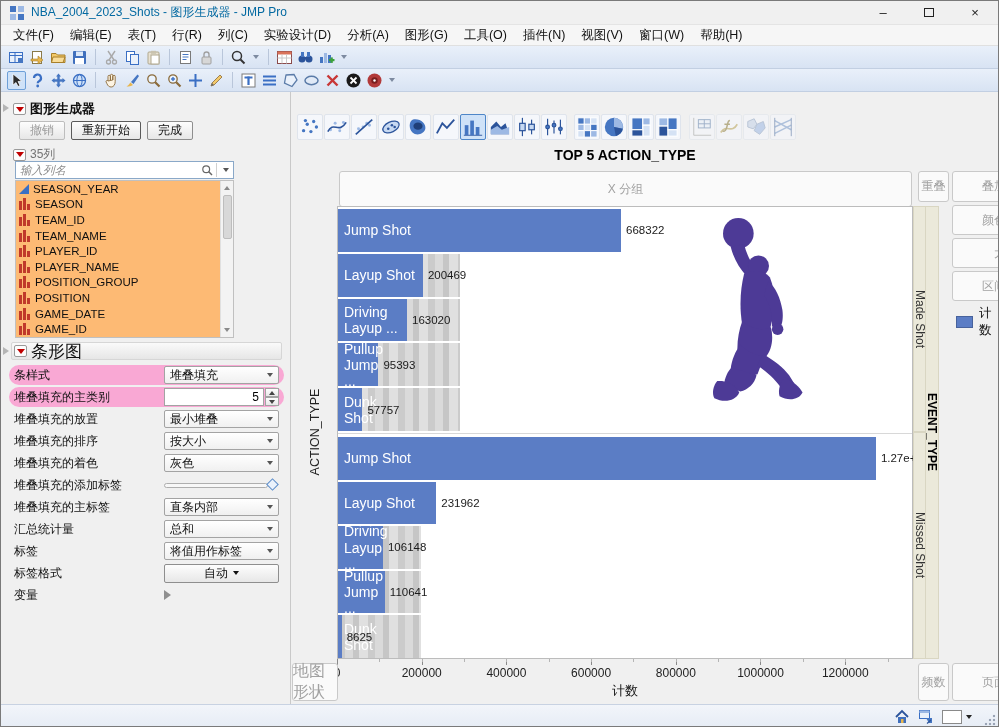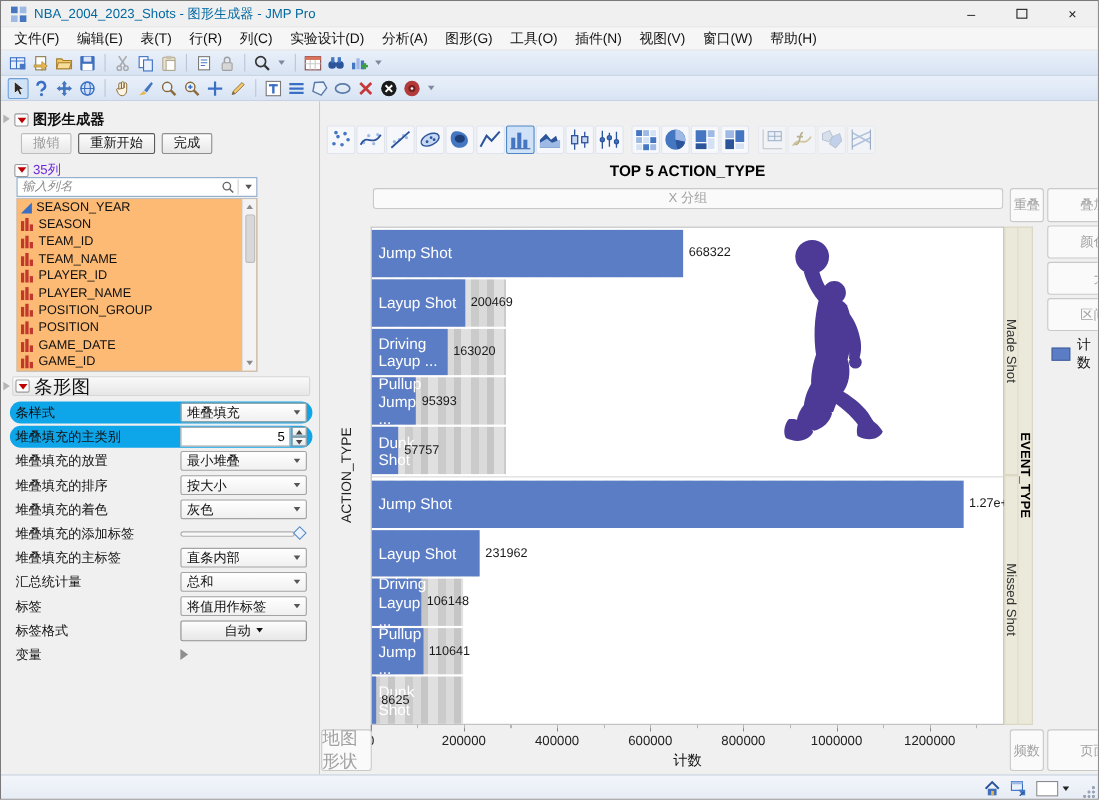--- a/index.html
+++ b/index.html
@@ -30,39 +30,39 @@
 .left-panel{width:290px;position:relative;border-right:1px solid #c9c9c9;background:#f0f0f0;}
 .rail-tri{position:absolute;left:2px;width:0;height:0;border-top:4px solid transparent;border-bottom:4px solid transparent;border-left:6px solid #b5b5b5;}
 .red-tri-btn{width:13px;height:12px;background:#fdfdfd;border:1px solid #9a9a9a;border-radius:2px;display:inline-flex;align-items:center;justify-content:center;}
 .red-tri-btn i{width:0;height:0;border-left:4px solid transparent;border-right:4px solid transparent;border-top:5px solid #c00000;}
 .gb-header{position:absolute;left:12px;top:8px;display:flex;align-items:center;gap:4px;}
 .gb-title{font-size:13px;font-weight:bold;color:#111;}
 .btn-row{position:absolute;left:18px;top:29px;display:flex;gap:6px;}
 .pbtn{height:19px;padding:0 10px;font-size:12px;border:1px solid #8e8e8e;border-radius:2px;background:linear-gradient(#fdfdfd,#e7e7e7);color:#111;}
 .pbtn.disabled{color:#9d9d9d;border-color:#bdbdbd;}
 .pbtn.default{border-color:#5a5a5a;}
-.cols-header{position:absolute;left:12px;top:54px;display:flex;align-items:center;gap:4px;font-size:12px;color:#6d28d9;}
+.cols-header{position:absolute;left:12px;top:54px;display:flex;align-items:center;gap:4px;font-size:12px;color:#737373;}
 .search-box{position:absolute;left:14px;top:69px;width:219px;height:18px;border:1px solid #8aa8c8;background:#fff;display:flex;align-items:center;}
 .search-box input{flex:1;border:none;outline:none;font-size:11.5px;font-style:italic;color:#333;padding:0 4px;background:transparent;width:100px;}
 .search-box input::placeholder{color:#8a8a8a;font-style:italic;}
 .sb-sep{width:1px;height:14px;background:#d0d0d0;margin:0 2px;}
 .col-list{position:absolute;left:14px;top:88px;width:219px;height:158px;background:#fdba74;border:1px solid #c0c0c0;overflow:hidden;}
 .col-item{display:flex;align-items:center;gap:4px;height:15.6px;padding-left:3px;font-size:11.5px;color:#111;white-space:nowrap;}
 .ic-cont{width:0;height:0;border-bottom:10px solid #3a6fc4;border-left:10px solid transparent;}
 .vscroll{position:absolute;right:0;top:0;bottom:0;width:13px;background:#f3f3f3;border-left:1px solid #e0e0e0;}
 .sb-up,.sb-dn{position:absolute;left:0;width:12px;height:12px;display:flex;align-items:center;justify-content:center;}
 .sb-up{top:1px;} .sb-dn{bottom:1px;}
 .sb-up i{width:0;height:0;border-left:3.5px solid transparent;border-right:3.5px solid transparent;border-bottom:4.5px solid #8a8a8a;}
 .sb-dn i{width:0;height:0;border-left:3.5px solid transparent;border-right:3.5px solid transparent;border-top:4.5px solid #8a8a8a;}
 .sb-thumb{position:absolute;left:1.5px;top:14px;width:9px;height:44px;background:#d8d8d8;border:1px solid #bdbdbd;border-radius:2px;}
 .sec-header{position:absolute;left:10px;top:250px;right:8px;height:18px;display:flex;align-items:center;gap:4px;background:linear-gradient(#fafafa,#e6e6e6);border:1px solid #d6d6d6;border-radius:2px;padding-left:2px;}
 .sec-title{font-size:17px;font-weight:normal;color:#111;}
 .settings{position:absolute;left:8px;top:272px;right:6px;display:flex;flex-direction:column;}
 .set-row{display:flex;align-items:center;height:20px;margin:1px 0;padding:0 5px;}
-.set-row.hl{background:#0ea5e9;border-radius:10px;justify-content:flex-end;}
+.set-row.hl{background:#f9a8d4;border-radius:10px;justify-content:flex-end;}
 .set-label{flex:1;font-size:12px;color:#111;white-space:nowrap;}
 .combo{width:115px;height:18px;border:1px solid #a3a3a3;background:linear-gradient(#fff,#f0f0f0);display:flex;align-items:center;font-size:12px;color:#111;padding:0 5px;border-radius:2px;}
 .combo .cval{flex:1;white-space:nowrap;overflow:hidden;}
 .carr{width:0;height:0;border-left:3.5px solid transparent;border-right:3.5px solid transparent;border-top:4.5px solid #555;}
 .numwrap{width:115px;display:flex;align-items:center;}
 .numbox{flex:1;height:18px;border:1px solid #a3a3a3;background:#fff;font-size:12px;display:flex;align-items:center;justify-content:flex-end;padding:0 4px;}
 .spinner{width:14px;height:18px;display:flex;flex-direction:column;margin-left:1px;}
 .spinner span{flex:1;border:1px solid #a3a3a3;background:linear-gradient(#fdfdfd,#e8e8e8);display:flex;align-items:center;justify-content:center;}
 .spinner .up i{width:0;height:0;border-left:3px solid transparent;border-right:3px solid transparent;border-bottom:4px solid #444;}
 .spinner .dn i{width:0;height:0;border-left:3px solid transparent;border-right:3px solid transparent;border-top:4px solid #444;}
@@ -759,21 +759,21 @@
                 <line x1="3" y1="19" x2="21" y2="10"></line>
               </g>
               <line x1="3" y1="2" x2="3" y2="22" stroke="#44659a"></line>
               <line x1="21" y1="2" x2="21" y2="22" stroke="#44659a"></line>
             </svg>
           </span>
       </div>
 
       <div class="chart-title">TOP 5 ACTION_TYPE</div>
 
-      <div class="dz" style="left:48px;top:79px;width:573px;height:19px;">
+      <div class="dz" style="left:48px;top:79px;width:573px;height:36px;">
           <span>X 分组</span>
         </div>
       <div class="dz" style="left:627px;top:79px;width:31px;height:31px;">
           <span>重叠</span>
         </div>
       <div class="dz" style="left:661px;top:79px;width:84px;height:31px;">
           <span>叠加</span>
         </div>
       <div class="dz" style="left:661px;top:113px;width:84px;height:30px;">
           <span>颜色</span>

